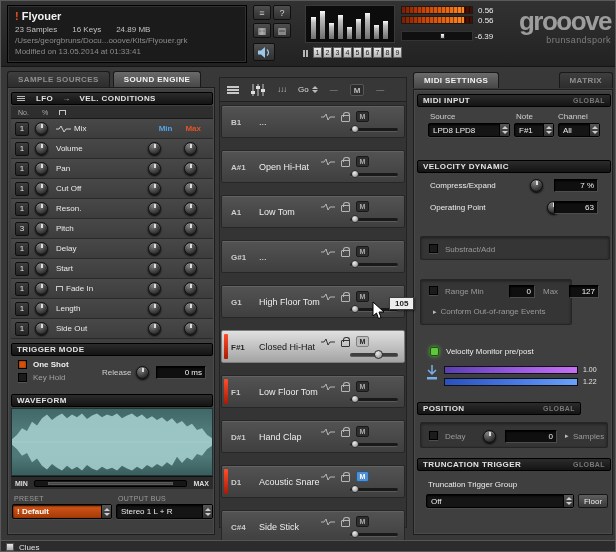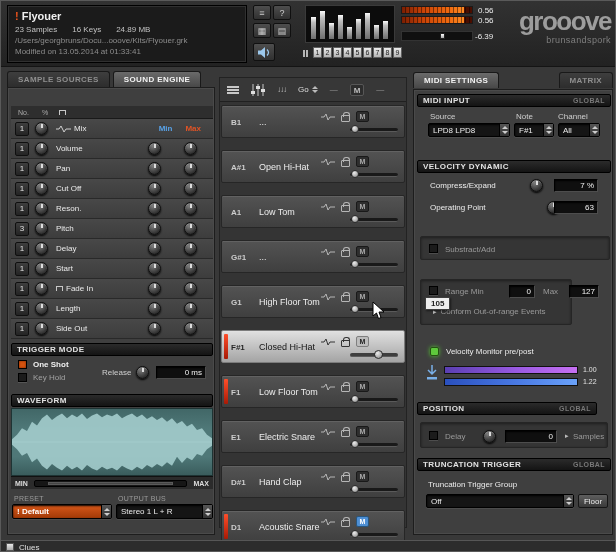--- a/index.html
+++ b/index.html
@@ -138,21 +138,21 @@
   .khandle { position:absolute; left:1px; top:-3px; width:8px; height:8px; border-radius:50%;
              background:radial-gradient(circle at 35% 30%, #ededed, #868686); border:1px solid #2e2e2e; }
   .key-row.selected { background:linear-gradient(180deg,#e0e0e0,#a4a4a4); border-color:#7c7c7c; }
   .key-row.selected .kname { color:#141414; font-weight:normal; }
   .key-row.selected .knote { color:#262626; }
   .key-row.selected .kicons { color:#343434; }
   .key-row.selected .mbadge { background:#bdbdbd; border-color:#7f7f7f; color:#222; }
   .key-row.selected .kslider { background:#3e3e3e; }
   .key-row.selected .khandle { left:24px; width:9px; height:9px; top:-3px; }
   .vtooltip { background:#eeeeee; color:#1e1e1e; border:1px solid #3e3e3e; font-size:8px; font-weight:bold;
-              padding:1px 5px; box-shadow:1px 1px 2px rgba(0,0,0,.5);margin-left:36px; }
+              padding:1px 5px; box-shadow:1px 1px 2px rgba(0,0,0,.5); }
 
   
   .conform { display:flex; gap:4px; align-items:center; }
   .vbar { border:1px solid #101010; }
   .vbar.pre { background:linear-gradient(90deg,#5a3fb2,#9a5ae2 55%,#c670f2); }
   .vbar.post { background:linear-gradient(90deg,#2a50be,#4a7ae4 55%,#6aa2fa); }
   .mval2 { font-size:7px; color:#e2e2e2; }
   .editbtn { background:linear-gradient(#5e5e5e,#3a3a3a); border:1px solid #161616; color:#ececec; font-size:8px;
              border-radius:2px; display:flex; align-items:center; justify-content:center; }
 
@@ -234,20 +234,26 @@
       <div class="logo-sub">brunsandspork</div>
     </div>
   </header>
 
   <div class="abs tabrow" style="left:6px;top:70px">
     <span class="tab">SAMPLE SOURCES</span>
     <span class="tab active">SOUND ENGINE</span>
   </div>
 
   <section class="abs panel" style="left:6px;top:86px;width:208px;height:448px">
+    <div class="bar-header lfobar abs" style="left:3px;top:4px;width:202px;height:13px">
+      <span class="mini-bars"></span>
+      <span>LFO</span>
+      <span class="sep">→</span>
+      <span>VEL. CONDITIONS</span>
+    </div>
     <div class="abs colhead" style="left:3px;top:18px;width:202px;height:13px">
       <span style="margin-left:7px">No.</span>
       <span style="margin-left:13px">%</span>
       <span class="gate-shape" style="margin-left:11px"></span>
     </div>
 
     <div class="abs" style="left:3px;top:31px;width:202px">
 
         <div class="lfo-row">
           <button class="numbtn">1</button>
@@ -588,37 +594,20 @@
               </svg>
             </span>
             <span class="kic lockic"></span>
             <span class="mbadge">M</span>
           </span>
           <span class="kslider">
             <i class="khandle"></i>
           </span>
         </div>
 
-        <div class="key-row">
-
-          <span class="knote">E1</span>
-          <span class="kname">Electric Snare</span>
-          <span class="kicons">
-            <span class="kic">
-              <svg width="14" height="8" viewBox="0 0 14 8">
-                <polyline points="0,4 3,4 5,1 7,7 9,4 14,4" fill="none" stroke="currentColor" stroke-width="1"></polyline>
-              </svg>
-            </span>
-            <span class="kic lockic"></span>
-            <span class="mbadge">M</span>
-          </span>
-          <span class="kslider">
-            <i class="khandle"></i>
-          </span>
-        </div>
 
         <div class="key-row">
 
           <span class="knote">D#1</span>
           <span class="kname">Hand Clap</span>
           <span class="kicons">
             <span class="kic">
               <svg width="14" height="8" viewBox="0 0 14 8">
                 <polyline points="0,4 3,4 5,1 7,7 9,4 14,4" fill="none" stroke="currentColor" stroke-width="1"></polyline>
               </svg>
@@ -755,21 +744,21 @@
       <svg width="12" height="17" viewBox="0 0 12 17">
           <path d="M6,1 V9 M2,6 L6,10 L10,6" stroke="#7ab0e8" stroke-width="1.5" fill="none"></path>
           <rect x="1" y="13" width="10" height="2.5" fill="#7ab0e8"></rect>
         </svg>
     </span>
     <div class="abs vbar pre" style="left:30px;top:276px;width:134px;height:8px"></div>
     <span class="abs mval2" style="left:169px;top:276px">1.00</span>
     <div class="abs vbar post" style="left:30px;top:288px;width:134px;height:8px"></div>
     <span class="abs mval2" style="left:169px;top:288px">1.22</span>
 
-    <div class="bar-header abs" style="left:3px;top:312px;width:180px;height:13px">
+    <div class="bar-header abs" style="left:3px;top:312px;width:164px;height:13px">
       <span>POSITION</span>
       <span class="scope">GLOBAL</span>
     </div>
     <div class="abs inset" style="left:6px;top:332px;width:188px;height:26px">
       <span class="abs cb" style="left:8px;top:8px"></span>
       <span class="abs lab dim" style="left:24px;top:9px">Delay</span>
       <span class="abs knob" style="left:62px;top:6px"></span>
       <span class="abs val" style="left:84px;top:7px;width:52px;height:13px">0</span>
       <span class="abs tri" style="left:144px;top:9px">▸</span>
       <span class="abs lab dim" style="left:152px;top:9px">Samples</span>

